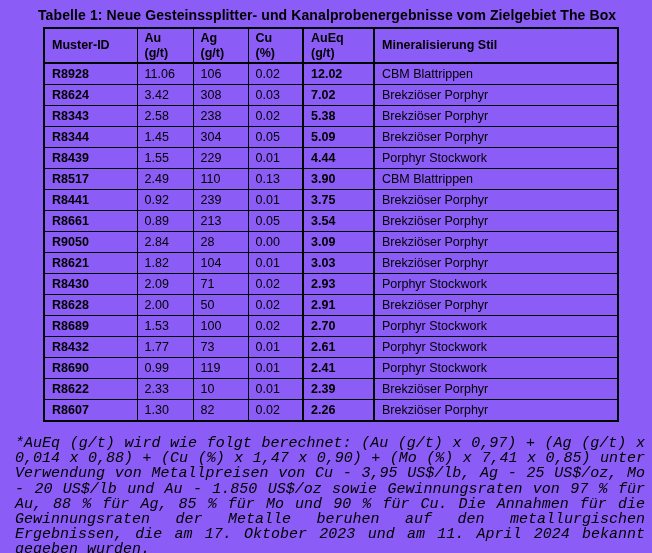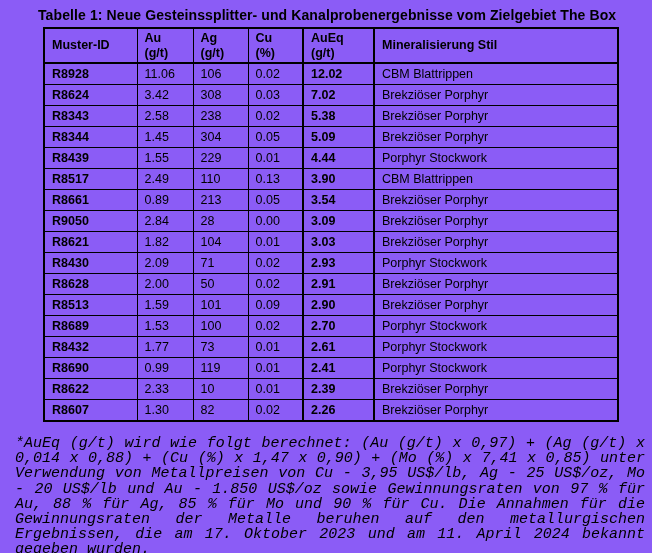--- a/index.html
+++ b/index.html
@@ -155,20 +155,28 @@
         </tr>
         <tr>
           <td>R8517</td>
           <td>2.49</td>
           <td>110</td>
           <td>0.13</td>
           <td>3.90</td>
           <td>CBM Blattrippen</td>
         </tr>
         <tr>
+          <td>R8441</td>
+          <td>0.92</td>
+          <td>239</td>
+          <td>0.01</td>
+          <td>3.75</td>
+          <td>Brekziöser Porphyr</td>
+        </tr>
+        <tr>
           <td>R8661</td>
           <td>0.89</td>
           <td>213</td>
           <td>0.05</td>
           <td>3.54</td>
           <td>Brekziöser Porphyr</td>
         </tr>
         <tr>
           <td>R9050</td>
           <td>2.84</td>
@@ -195,28 +203,20 @@
         </tr>
         <tr>
           <td>R8628</td>
           <td>2.00</td>
           <td>50</td>
           <td>0.02</td>
           <td>2.91</td>
           <td>Brekziöser Porphyr</td>
         </tr>
         <tr>
-          <td>R8513</td>
-          <td>1.59</td>
-          <td>101</td>
-          <td>0.09</td>
-          <td>2.90</td>
-          <td>Brekziöser Porphyr</td>
-        </tr>
-        <tr>
           <td>R8689</td>
           <td>1.53</td>
           <td>100</td>
           <td>0.02</td>
           <td>2.70</td>
           <td>Porphyr Stockwork</td>
         </tr>
         <tr>
           <td>R8432</td>
           <td>1.77</td>

